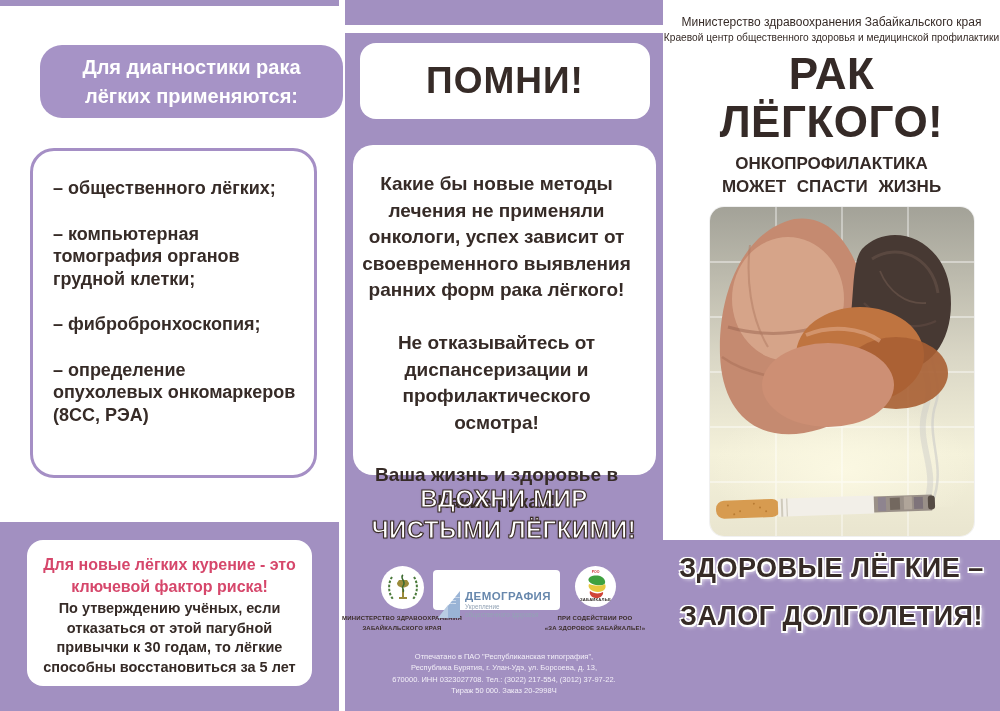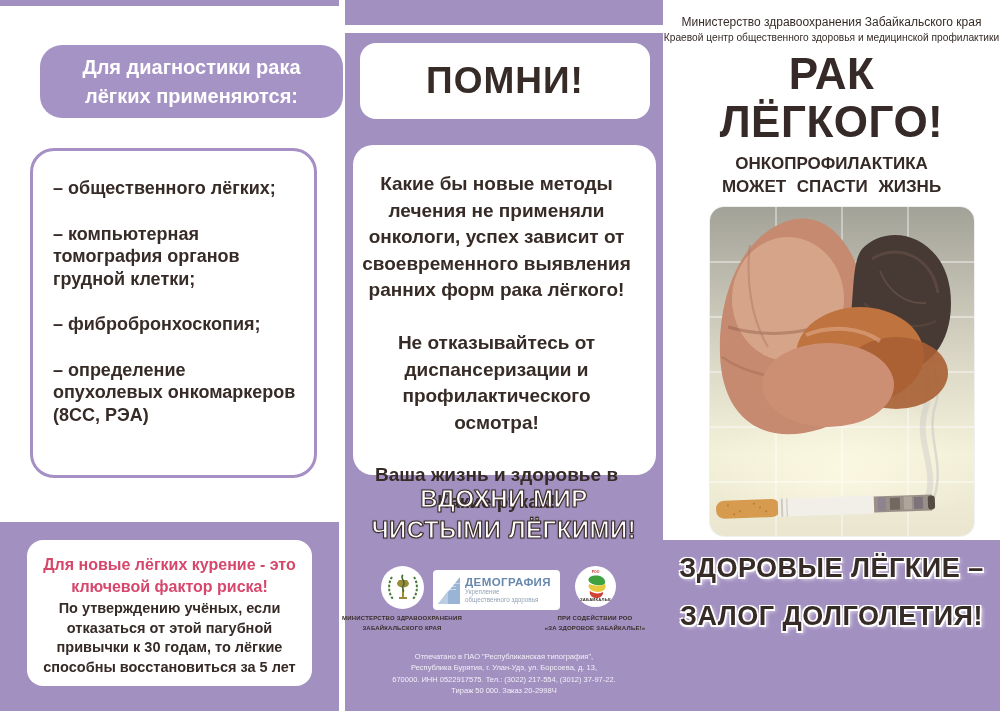--- a/index.html
+++ b/index.html
@@ -49,21 +49,21 @@
     -webkit-text-stroke:1.1px #3b2d28;
     text-shadow:0 0 2px rgba(59,45,40,.65);
   }
   .logo-circle{background:#ffffff;border-radius:50%;display:flex;align-items:center;justify-content:center;}
   .logo-caption{
     text-align:center;color:#3a2c28;font-weight:bold;font-size:6px;line-height:1.6;
     letter-spacing:.2px;
   }
   .demog-box{
     left:433px;top:570px;width:127px;height:35px;background:#ffffff;border-radius:4px;
-    display:flex;align-items:center;box-sizing:border-box;padding:20px 4px;gap:4px;
+    display:flex;align-items:flex-start;box-sizing:border-box;padding:20px 4px;gap:4px;
   }
   .demog-text-title{color:#6888ad;font-weight:bold;font-size:11.5px;letter-spacing:.4px;line-height:1.1;}
   .demog-text-sub{color:#93a3b5;font-size:6.3px;line-height:1.25;}
   .natsproekt-label{
     position:absolute;left:3px;top:6px;width:16px;color:#ffffff;font-size:2.5px;
     line-height:1.2;text-align:right;font-weight:bold;
   }
   .roo-inner-top{position:absolute;top:4px;left:0;width:100%;text-align:center;color:#c33;font-size:3.5px;font-weight:bold;}
   .roo-inner-bottom{position:absolute;bottom:5px;left:0;width:100%;text-align:center;color:#35302c;font-size:4.2px;font-weight:bold;letter-spacing:.2px;}
   .imprint{
@@ -178,21 +178,21 @@
     <div class="roo-inner-bottom">ЗАБАЙКАЛЬЕ</div>
   </div>
   <div class="abs logo-caption" style="left:525px;top:614px;width:140px;">
     <div>ПРИ СОДЕЙСТВИИ РОО</div>
     <div>«ЗА ЗДОРОВОЕ ЗАБАЙКАЛЬЕ!»</div>
   </div>
 
   <div class="abs imprint">
     <div>Отпечатано в ПАО "Республиканская типография",</div>
     <div>Республика Бурятия, г. Улан-Удэ, ул. Борсоева, д. 13,</div>
-    <div>670000. ИНН 0522917575. Тел.: (3022) 217-554, (3012) 37-97-22.</div>
+    <div>670000. ИНН 0323027708. Тел.: (3022) 217-554, (3012) 37-97-22.</div>
     <div>Тираж  50 000. Заказ 20-2998Ч</div>
   </div>
 
   <div class="abs ministry-lines">
     <div class="ministry-l1">Министерство здравоохранения Забайкальского края</div>
     <div class="ministry-l2">Краевой центр общественного здоровья и медицинской профилактики</div>
   </div>
 
   <div class="abs right-title">
     <div>РАК</div>

